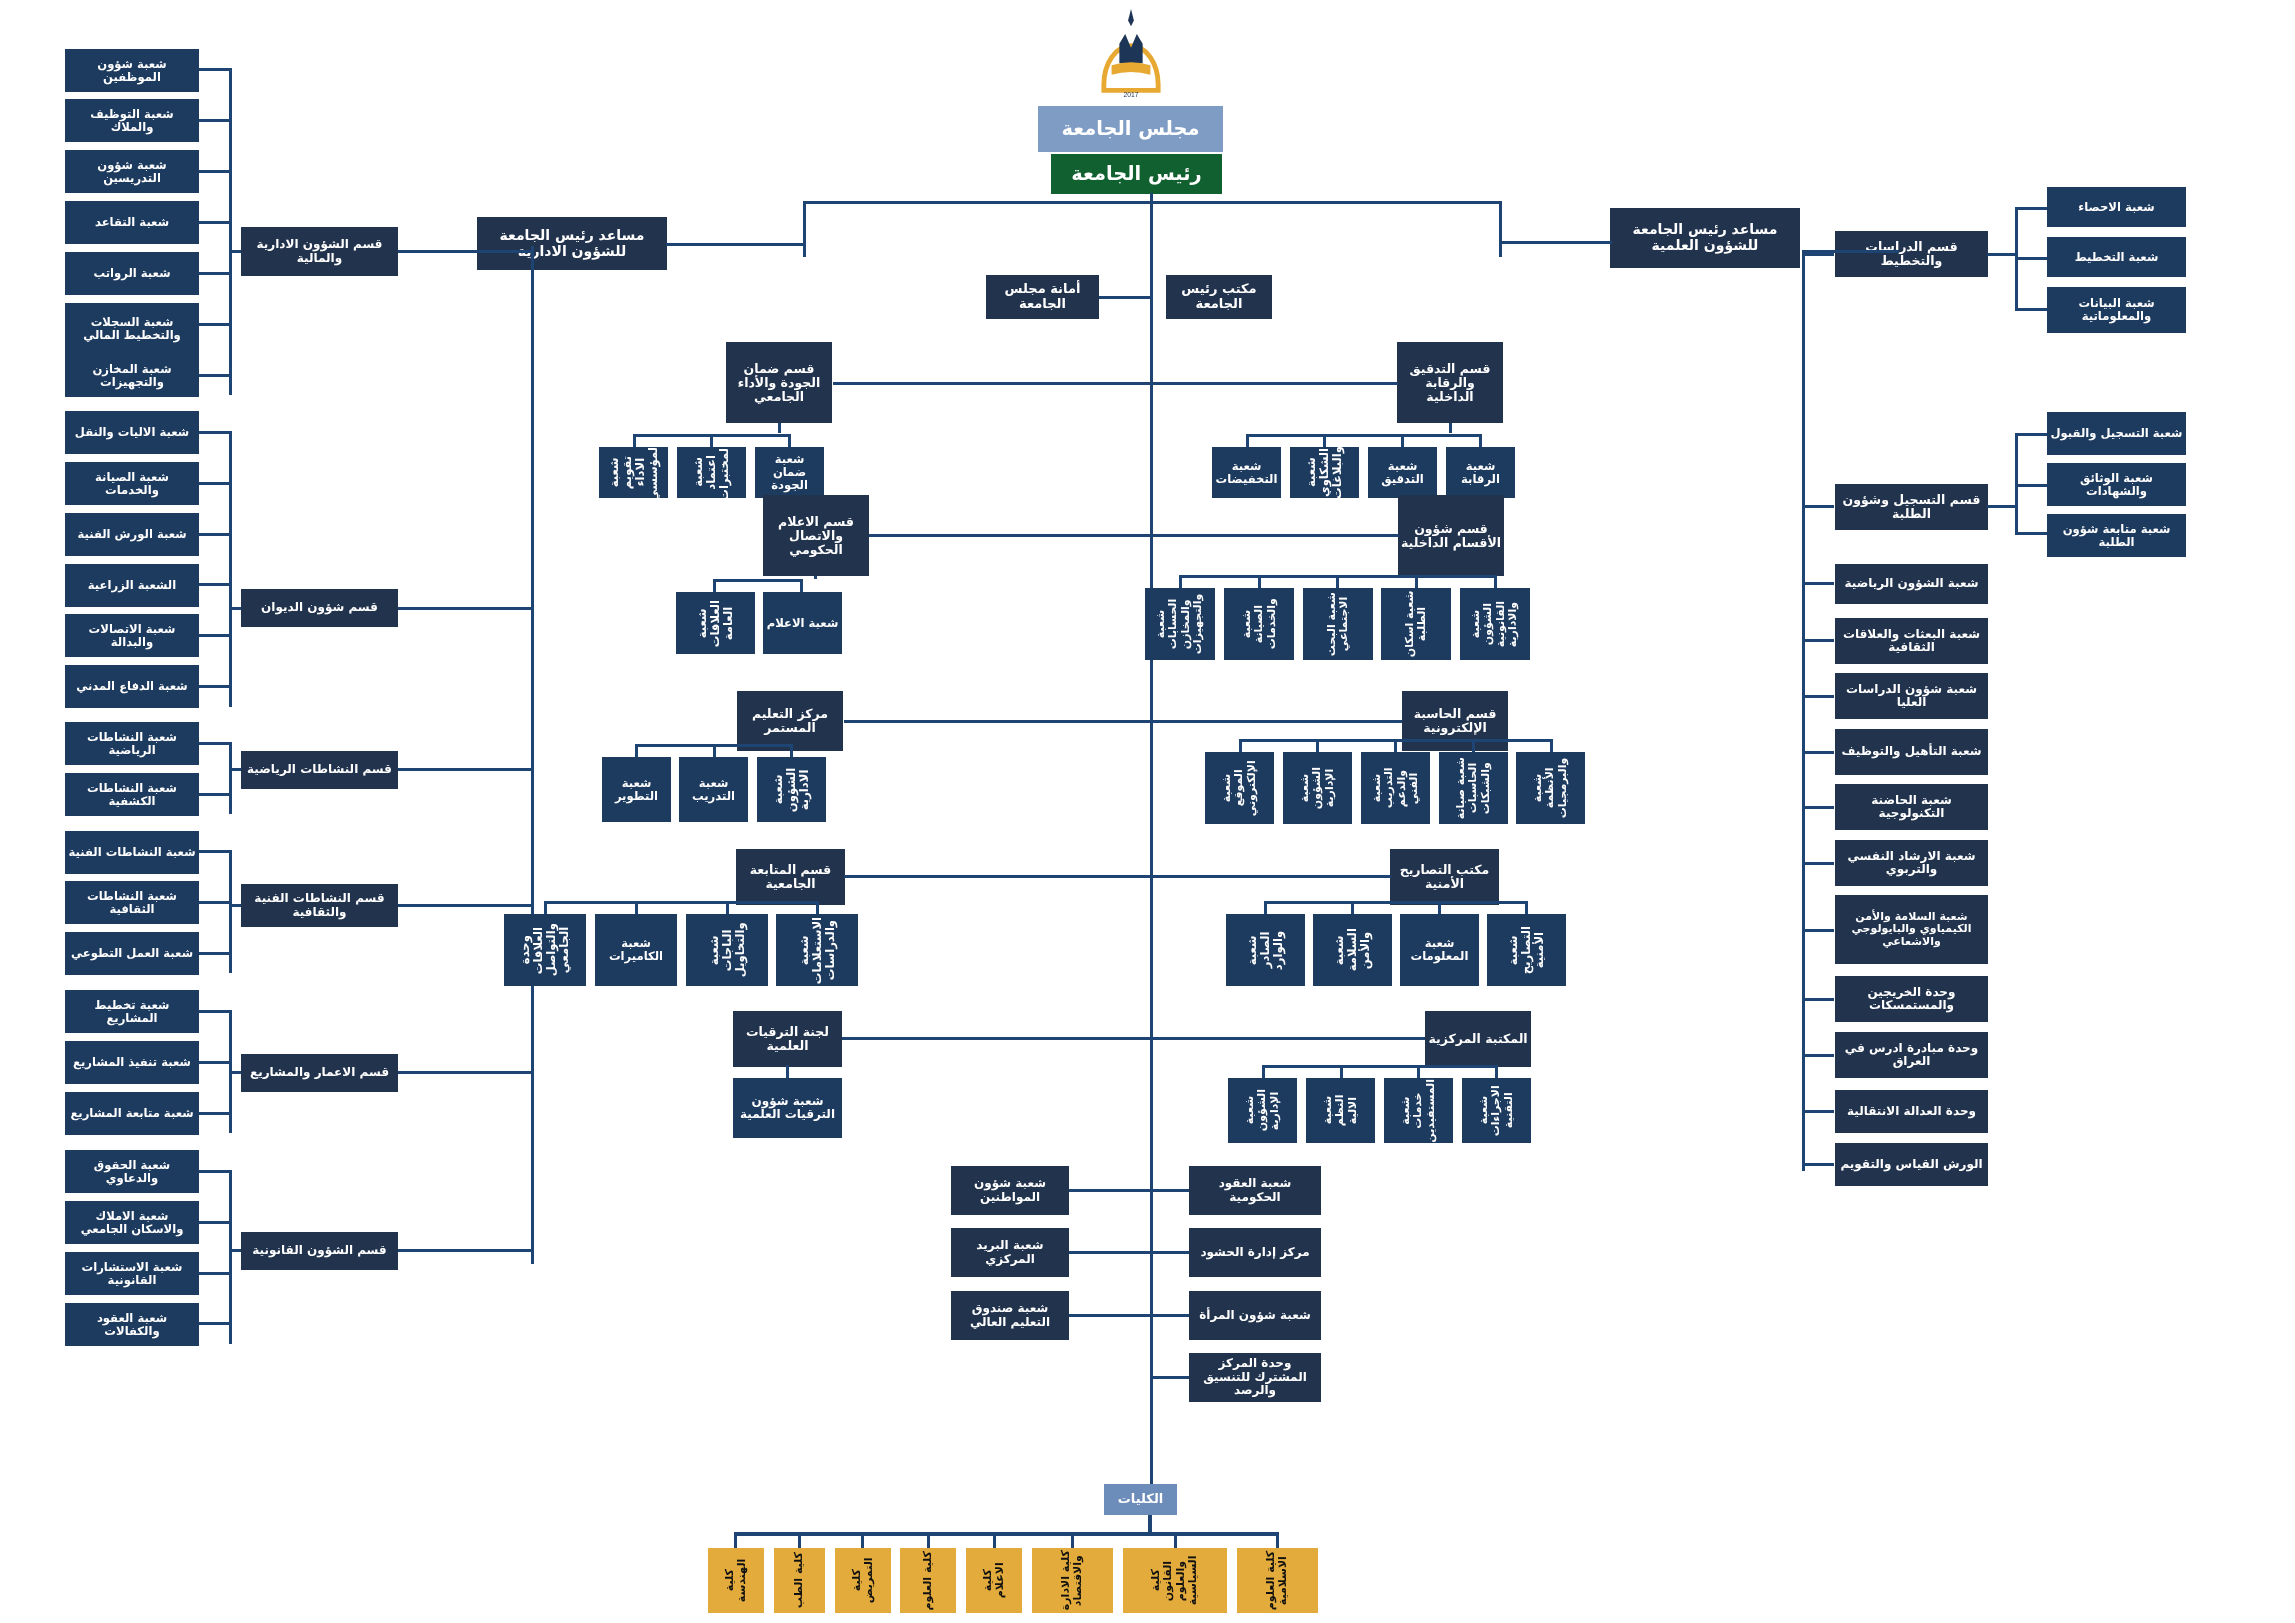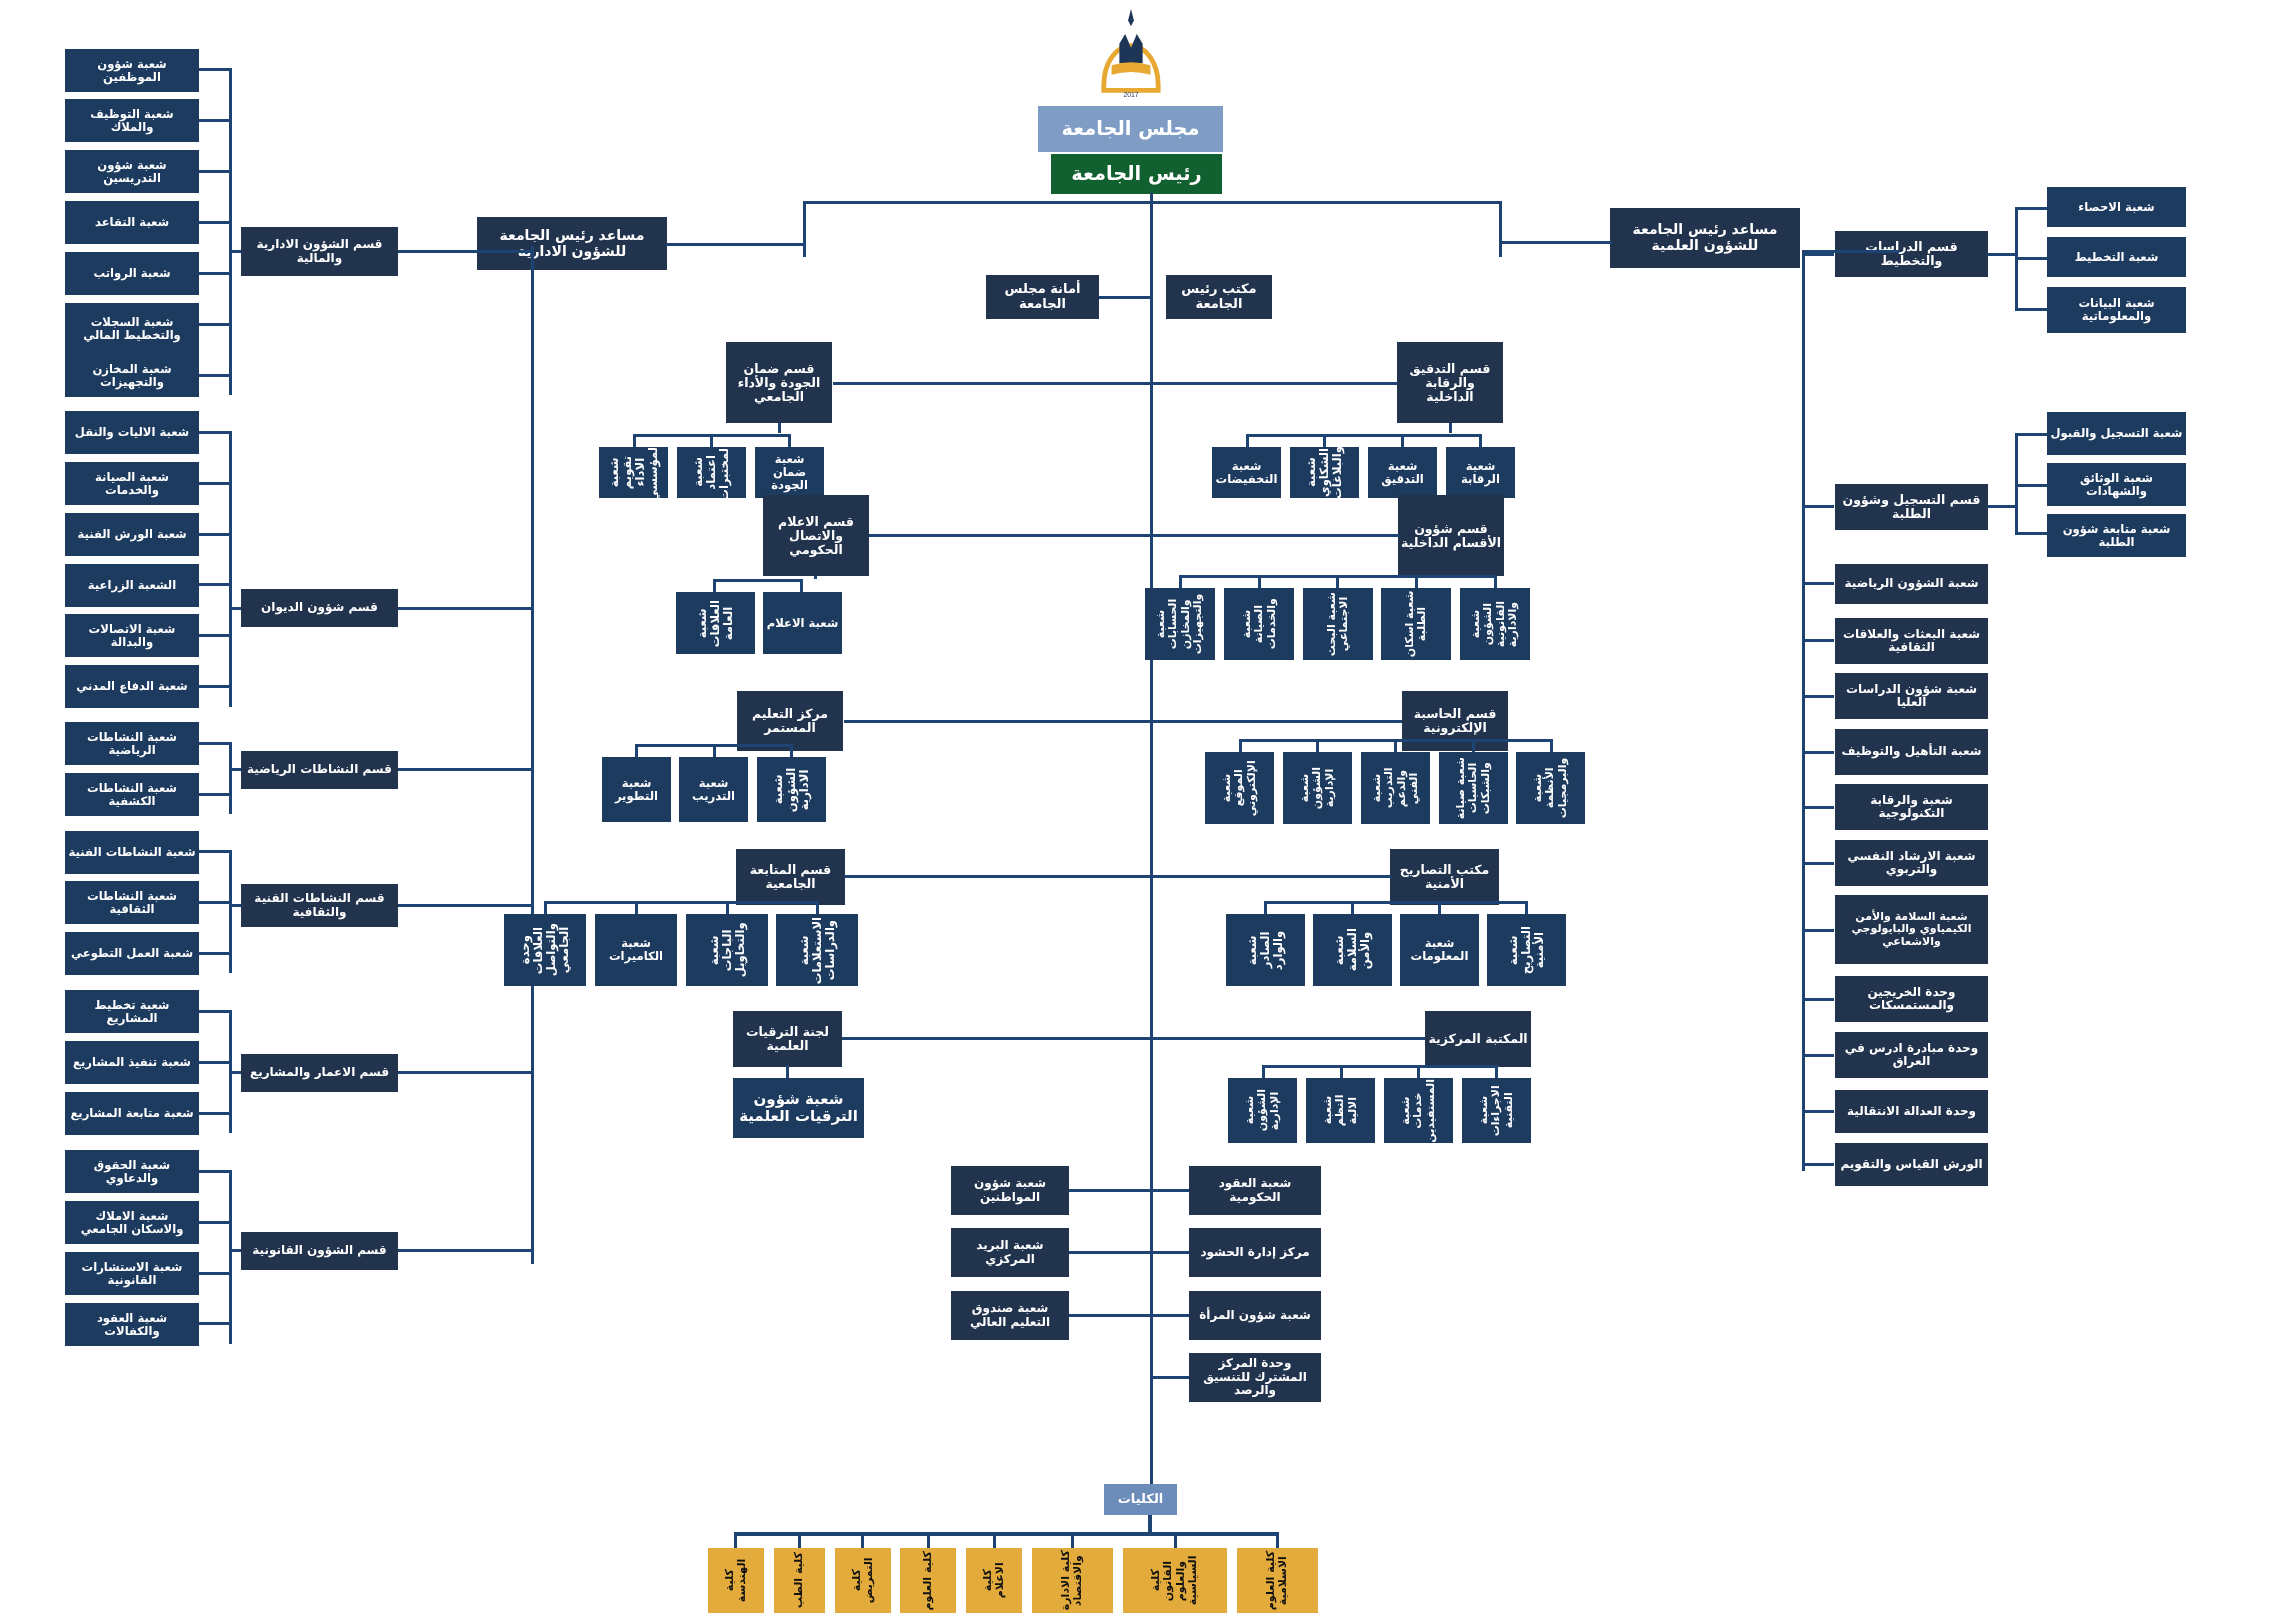--- a/index.html
+++ b/index.html
@@ -133,21 +133,21 @@
     <div class="line" style="left: 2015px; top: 484px; width: 32px; height: 2.8px;"></div>
     <div class="line" style="left: 2015px; top: 532px; width: 32px; height: 2.8px;"></div>
     <div class="box dark" style="left: 1835px; top: 231px; width: 153px; height: 46px; font-size: 12.5px;">قسم الدراسات والتخطيط</div>
     <div class="line" style="left: 1987px; top: 253px; width: 28px; height: 2.8px;"></div>
     <div class="box dark" style="left: 1835px; top: 484px; width: 153px; height: 46px; font-size: 12.5px;">قسم التسجيل وشؤون الطلبة</div>
     <div class="line" style="left: 1987px; top: 505px; width: 28px; height: 2.8px;"></div>
     <div class="box dark" style="left: 1835px; top: 564px; width: 153px; height: 40px; font-size: 12px;">شعبة الشؤون الرياضية</div>
     <div class="box dark" style="left: 1835px; top: 618px; width: 153px; height: 46px; font-size: 12px;">شعبة البعثات والعلاقات الثقافية</div>
     <div class="box dark" style="left: 1835px; top: 673px; width: 153px; height: 46px; font-size: 12px;">شعبة شؤون الدراسات العليا</div>
     <div class="box dark" style="left: 1835px; top: 729px; width: 153px; height: 46px; font-size: 12px;">شعبة التأهيل والتوظيف</div>
-    <div class="box dark" style="left: 1835px; top: 784px; width: 153px; height: 46px; font-size: 12px;">شعبة والرقابة التكنولوجية</div>
+    <div class="box dark" style="left: 1835px; top: 784px; width: 153px; height: 46px; font-size: 12px;">شعبة الحاضنة التكنولوجية</div>
     <div class="box dark" style="left: 1835px; top: 840px; width: 153px; height: 46px; font-size: 12px;">شعبة الارشاد النفسي والتربوي</div>
     <div class="box dark" style="left: 1835px; top: 895px; width: 153px; height: 69px; font-size: 11px;">شعبة السلامة والأمن الكيمياوي والبايولوجي والاشعاعي</div>
     <div class="box dark" style="left: 1835px; top: 976px; width: 153px; height: 46px; font-size: 12px;">وحدة الخريجين والمستمسكات</div>
     <div class="box dark" style="left: 1835px; top: 1032px; width: 153px; height: 46px; font-size: 12px;">وحدة مبادرة ادرس في العراق</div>
     <div class="box dark" style="left: 1835px; top: 1090px; width: 153px; height: 43px; font-size: 12px;">وحدة العدالة الانتقالية</div>
     <div class="box dark" style="left: 1835px; top: 1143px; width: 153px; height: 43px; font-size: 12px;">الورش القياس والتقويم</div>
     <div class="line" style="left: 1802px; top: 250px; width: 2.8px; height: 921px;"></div>
     <div class="line" style="left: 1802px; top: 253px; width: 32px; height: 2.8px;"></div>
     <div class="line" style="left: 1802px; top: 505px; width: 32px; height: 2.8px;"></div>
     <div class="line" style="left: 1802px; top: 582px; width: 32px; height: 2.8px;"></div>
@@ -294,21 +294,21 @@
     <div class="box" style="left: 1400px; top: 914px; width: 79px; height: 72px; font-size: 11.6px;">شعبة المعلومات</div>
     <div class="line" style="left: 1438px; top: 901px; width: 2.8px; height: 13px;"></div>
     <div class="box" style="left: 1487px; top: 914px; width: 79px; height: 72px; font-size: 11.6px;">
       <span class="vert">شعبة التصاريح الأمنية</span>
     </div>
     <div class="line" style="left: 1525px; top: 901px; width: 2.8px; height: 13px;"></div>
     <div class="box dark" style="left: 733px; top: 1011px; width: 109px; height: 56px; font-size: 12.5px;">لجنة الترقيات العلمية</div>
     <div class="line" style="left: 842px; top: 1037px; width: 310px; height: 2.8px;"></div>
     <div class="line" style="left: 786px; top: 1067px; width: 2.8px;"></div>
     <div class="line" style="left: 786px; top: 1065px; width: 2.8px; height: 2.8px;"></div>
-    <div class="box" style="left: 733px; top: 1078px; width: 131px; height: 60px; font-size: 15px;">شعبة شؤون الترقيات العلمية</div>
+    <div class="box" style="left: 733px; top: 1078px; width: 109px; height: 60px; font-size: 12px;">شعبة شؤون الترقيات العلمية</div>
     <div class="line" style="left: 786px; top: 1065px; width: 2.8px; height: 13px;"></div>
     <div class="box dark" style="left: 1425px; top: 1011px; width: 106px; height: 56px; font-size: 12.5px;">المكتبة المركزية</div>
     <div class="line" style="left: 1152px; top: 1037px; width: 273px; height: 2.8px;"></div>
     <div class="line" style="left: 1477px; top: 1067px; width: 2.8px;"></div>
     <div class="line" style="left: 1262px; top: 1065px; width: 236px; height: 2.8px;"></div>
     <div class="box" style="left: 1228px; top: 1078px; width: 69px; height: 65px; font-size: 11px;">
       <span class="vert">شعبة الشؤون الإدارية</span>
     </div>
     <div class="line" style="left: 1262px; top: 1065px; width: 2.8px; height: 13px;"></div>
     <div class="box" style="left: 1306px; top: 1078px; width: 69px; height: 65px; font-size: 11px;">

